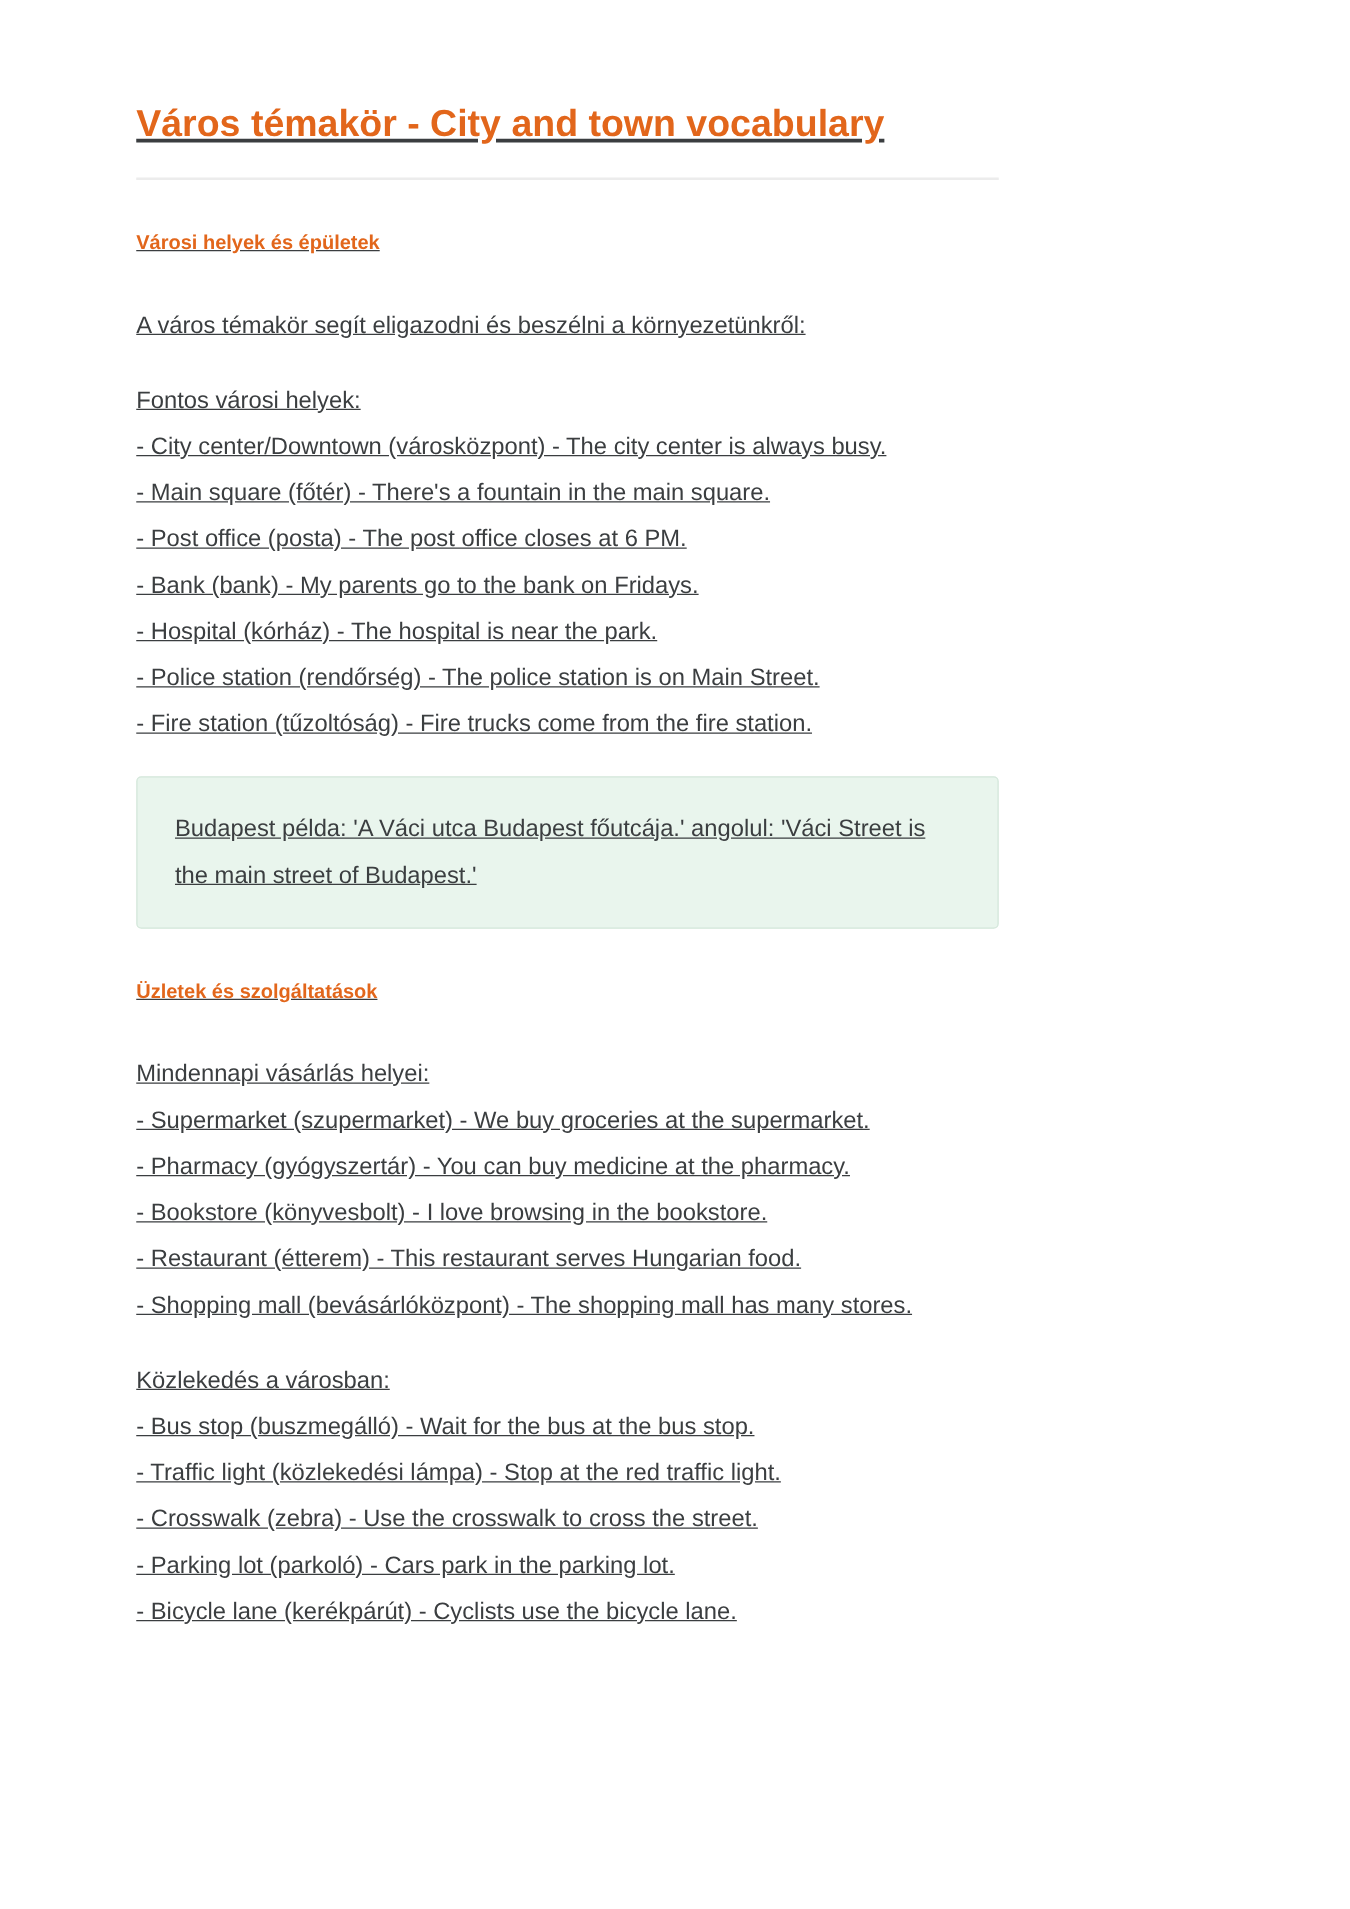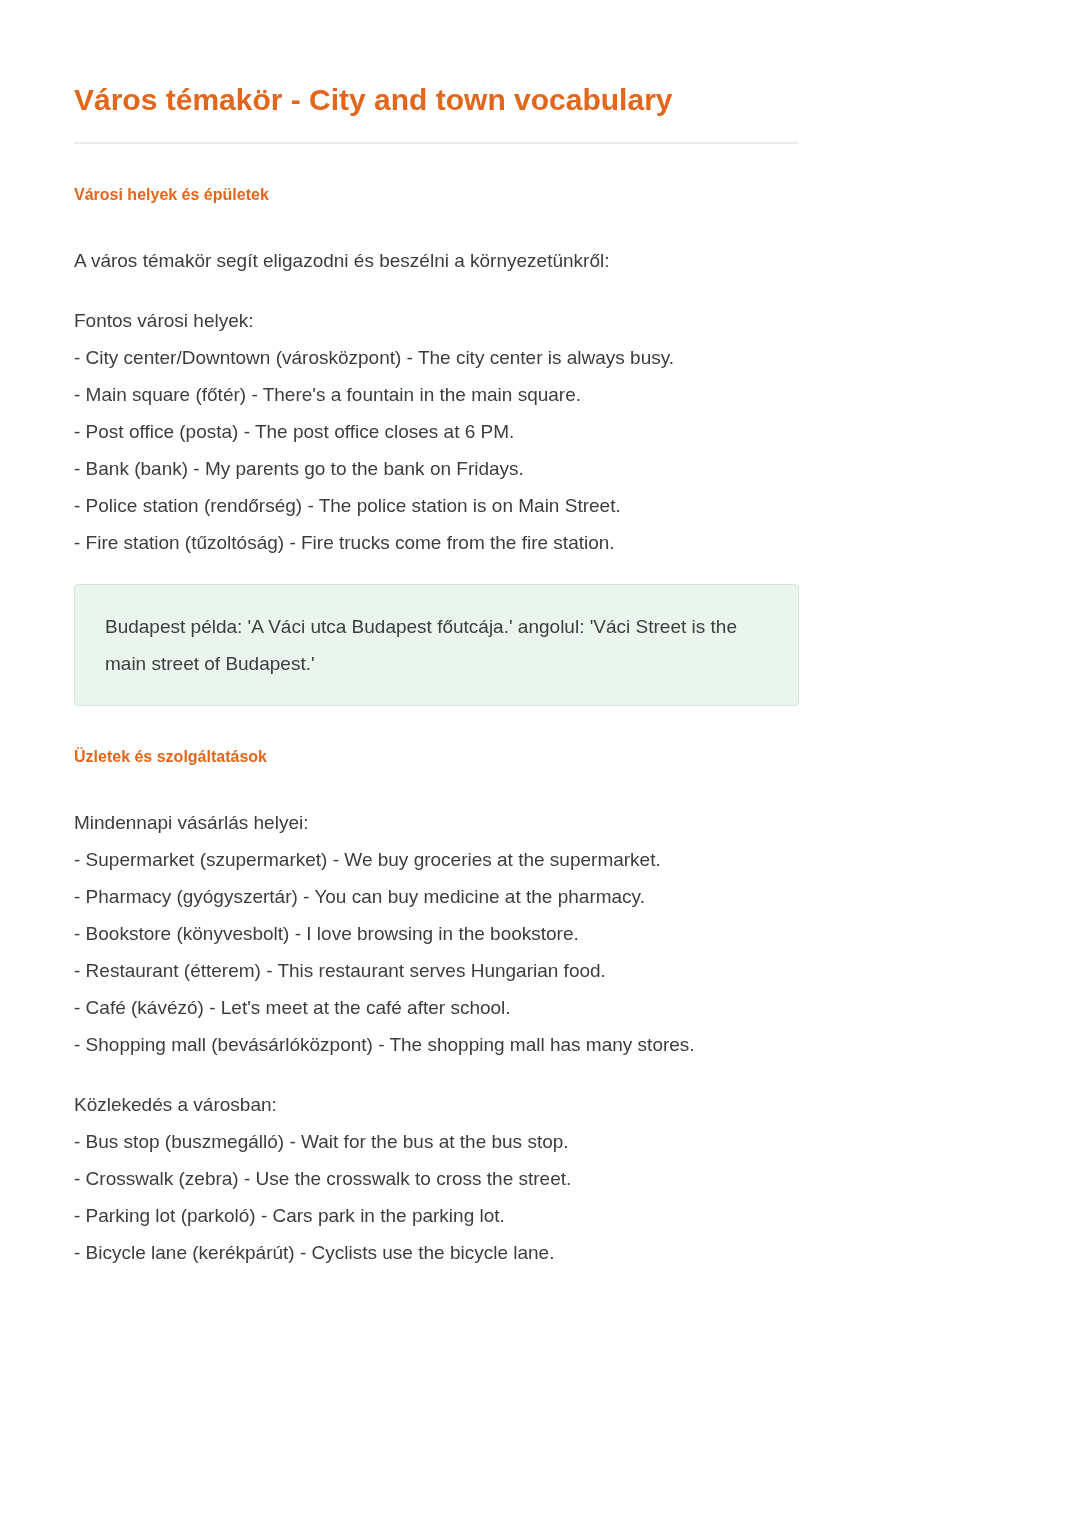--- a/index.html
+++ b/index.html
@@ -14,21 +14,22 @@
   html,body{margin:0;padding:0;}
   body{
     width:1080px;height:1527px;
     background:var(--page-bg);
     font-family:"Liberation Sans","DejaVu Sans",sans-serif;
     color:var(--body-text);
     -webkit-font-smoothing:antialiased;
   }
   .page{
     width:932px;
-    padding:82px 133px 0 74px;
+    padding:82px 133px 0 109px;
+    text-decoration:underline;
   }
   h1{
     margin:0;
     font-size:30px;
     font-weight:700;
     line-height:36px;
     color:var(--accent-orange);
     letter-spacing:0;
   }
   .divider{
@@ -70,44 +71,45 @@
   <section>
     <h2>Városi helyek és épületek</h2>
     <p class="para">A város témakör segít eligazodni és beszélni a környezetünkről:</p>
 
     <p class="para">
       <span class="line">Fontos városi helyek:</span>
       <span class="line">- City center/Downtown (városközpont) - The city center is always busy.</span>
       <span class="line">- Main square (főtér) - There's a fountain in the main square.</span>
       <span class="line">- Post office (posta) - The post office closes at 6 PM.</span>
       <span class="line">- Bank (bank) - My parents go to the bank on Fridays.</span>
+      <span class="line">- Hospital (kórház) - The hospital is near the park.</span>
       <span class="line">- Police station (rendőrség) - The police station is on Main Street.</span>
       <span class="line">- Fire station (tűzoltóság) - Fire trucks come from the fire station.</span>
     </p>
 
     <div class="callout">
       <p class="para">Budapest példa: 'A Váci utca Budapest főutcája.' angolul: 'Váci Street is the main street of Budapest.'</p>
     </div>
   </section>
 
   <section>
     <h2>Üzletek és szolgáltatások</h2>
 
     <p class="para">
       <span class="line">Mindennapi vásárlás helyei:</span>
       <span class="line">- Supermarket (szupermarket) - We buy groceries at the supermarket.</span>
       <span class="line">- Pharmacy (gyógyszertár) - You can buy medicine at the pharmacy.</span>
       <span class="line">- Bookstore (könyvesbolt) - I love browsing in the bookstore.</span>
       <span class="line">- Restaurant (étterem) - This restaurant serves Hungarian food.</span>
-      <span class="line">- Café (kávézó) - Let's meet at the café after school.</span>
       <span class="line">- Shopping mall (bevásárlóközpont) - The shopping mall has many stores.</span>
     </p>
 
     <p class="para">
       <span class="line">Közlekedés a városban:</span>
       <span class="line">- Bus stop (buszmegálló) - Wait for the bus at the bus stop.</span>
+      <span class="line">- Traffic light (közlekedési lámpa) - Stop at the red traffic light.</span>
       <span class="line">- Crosswalk (zebra) - Use the crosswalk to cross the street.</span>
       <span class="line">- Parking lot (parkoló) - Cars park in the parking lot.</span>
       <span class="line">- Bicycle lane (kerékpárút) - Cyclists use the bicycle lane.</span>
     </p>
   </section>
 
 </div>
 
 </body></html>

